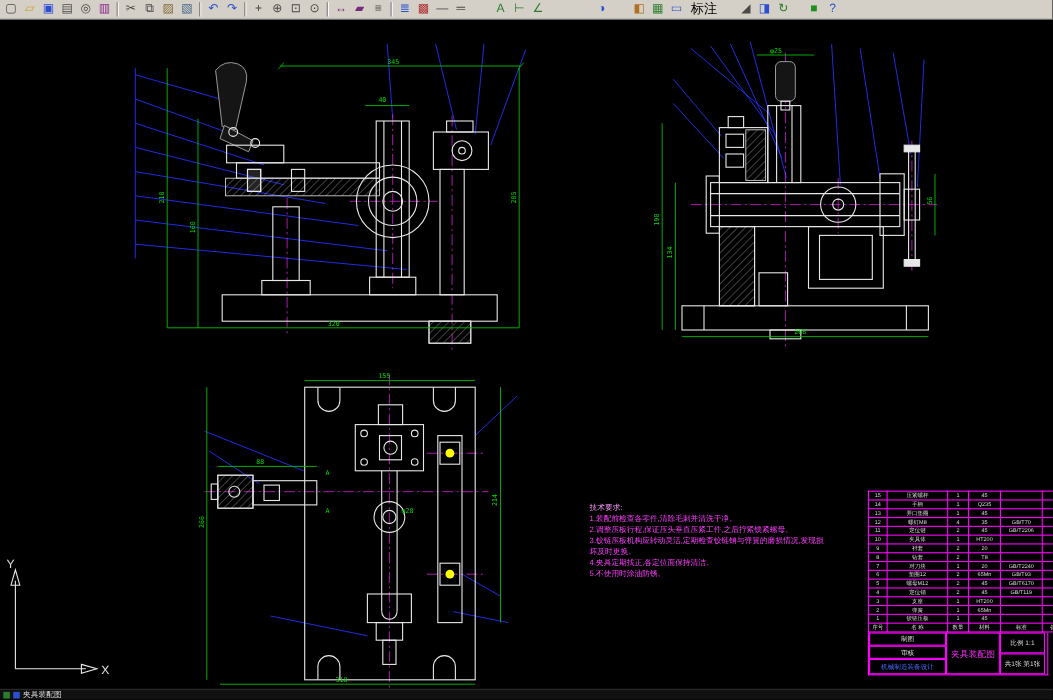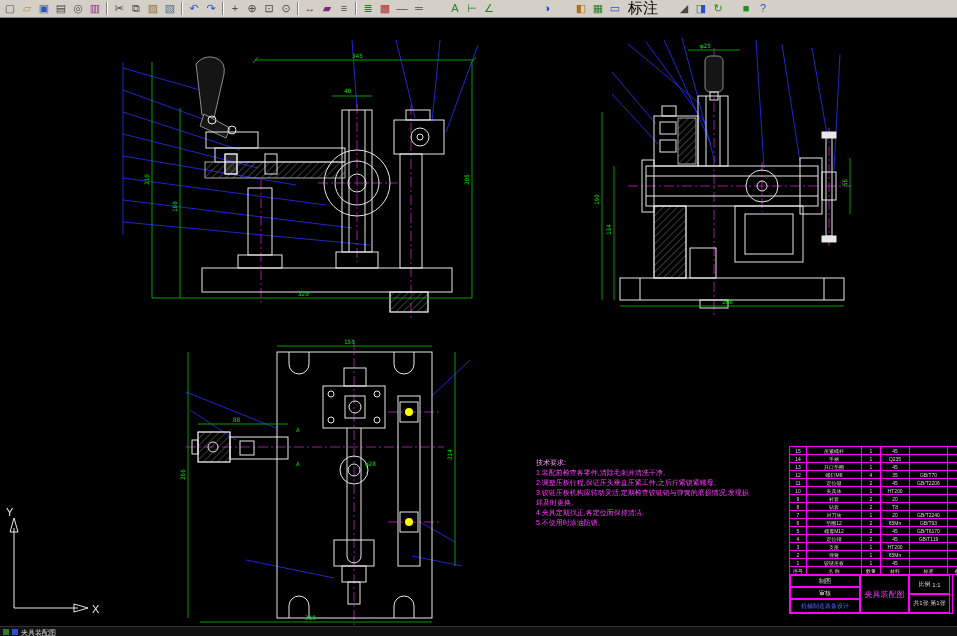--- a/index.html
+++ b/index.html
@@ -5,21 +5,21 @@
   html,body{margin:0;padding:0;background:#000;width:957px;height:636px;overflow:hidden;
     font-family:"Liberation Sans",sans-serif;}
   .app{width:957px;height:636px;display:flex;flex-direction:column;}
   
   .toolbar{height:17px;background:#d4d0c8;border-bottom:1px solid #7f7f7f;
     display:flex;align-items:center;padding:0 2px;gap:1px;flex:0 0 auto;}
   .tbtn{width:16px;height:16px;display:flex;align-items:center;justify-content:center;
     font-size:11px;line-height:1;box-sizing:border-box;border:1px solid transparent;}
   .tsep{width:0;height:13px;border-left:1px solid #808080;border-right:1px solid #ffffff;margin:0 2px;}
   .tgap{height:1px;}
-  .tlabel{font-size:15px;color:#000;padding:0 4px;white-space:nowrap;}
+  .tlabel{font-size:12px;color:#000;padding:0 4px;white-space:nowrap;}
   
   .canvas{position:relative;width:957px;height:608px;background:#000;flex:0 0 auto;}
   .canvas svg{position:absolute;left:0;top:0;}
   .sw{stroke:#e8e8e8;stroke-width:1;fill:none;}
   .swf{fill:#e8e8e8;stroke:#e8e8e8;}
   .sh{stroke:#cfcfcf;stroke-width:0.8;fill:url(#hat);}
   .sg{stroke:#00c400;stroke-width:0.8;fill:none;}
   .tg{fill:#00e000;font-size:6px;font-family:"DejaVu Sans Mono",monospace;}
   .sb{stroke:#2632ff;stroke-width:0.8;fill:none;}
   .cl{stroke:#ff2bff;stroke-width:0.6;fill:none;stroke-dasharray:10 3 2 3;}

